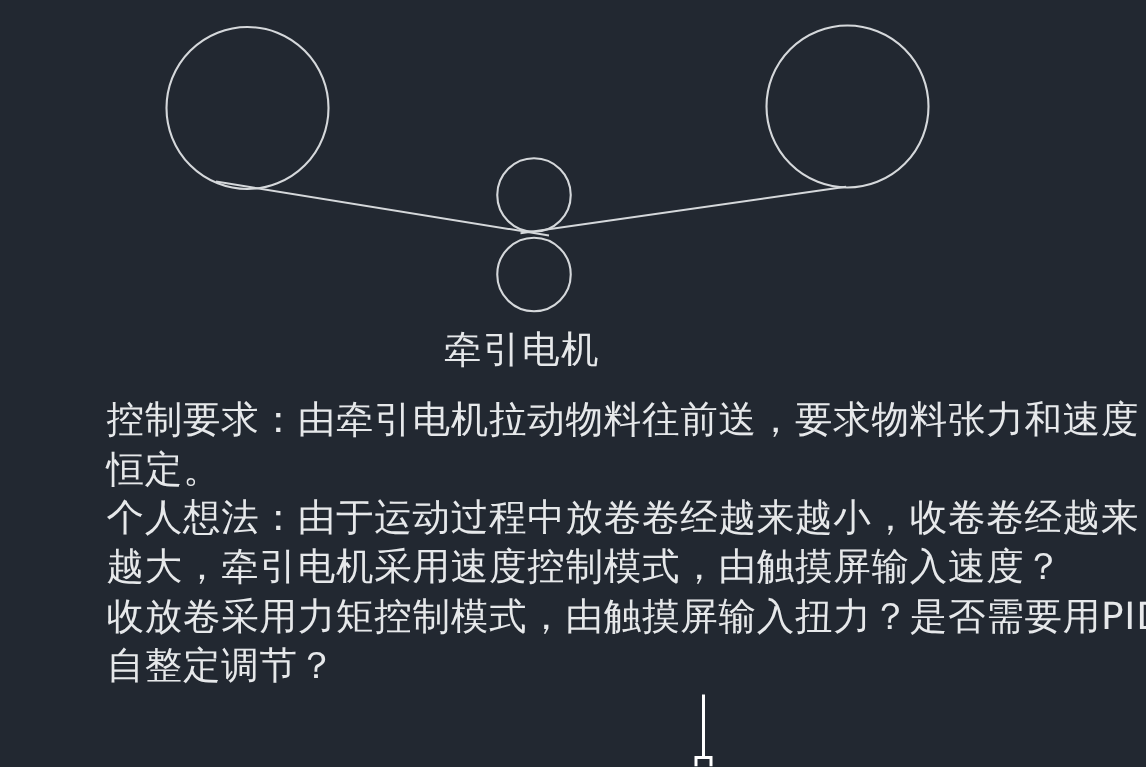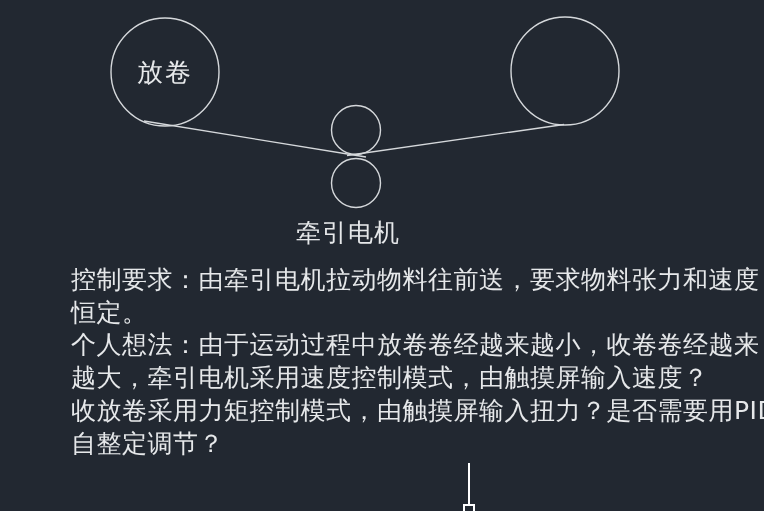--- a/index.html
+++ b/index.html
@@ -83,21 +83,20 @@
 
     <circle cx="565" cy="71" r="54" fill="none" stroke="currentColor" stroke-width="1.4"></circle>
 
     <circle cx="356" cy="130" r="24.5" fill="none" stroke="currentColor" stroke-width="1.4"></circle>
     <circle cx="356" cy="183" r="24.5" fill="none" stroke="currentColor" stroke-width="1.4"></circle>
 
     <line x1="144" y1="121" x2="366" y2="157" stroke="currentColor" stroke-width="1.3"></line>
     <line x1="347" y1="155.5" x2="564" y2="124.5" stroke="currentColor" stroke-width="1.3"></line>
   </svg>
 
-  <div class="circle-label unwind-label">放卷</div>
 
 
   <div class="traction-label">牵引电机</div>
 
   <div class="notes">
     <div class="note-line">控制要求：由牵引电机拉动物料往前送，要求物料张力和速度</div>
     <div class="note-line">恒定。</div>
     <div class="note-line">个人想法：由于运动过程中放卷卷经越来越小，收卷卷经越来</div>
     <div class="note-line">越大，牵引电机采用速度控制模式，由触摸屏输入速度？</div>
     <div class="note-line">收放卷采用力矩控制模式，由触摸屏输入扭力？是否需要用PID</div>

